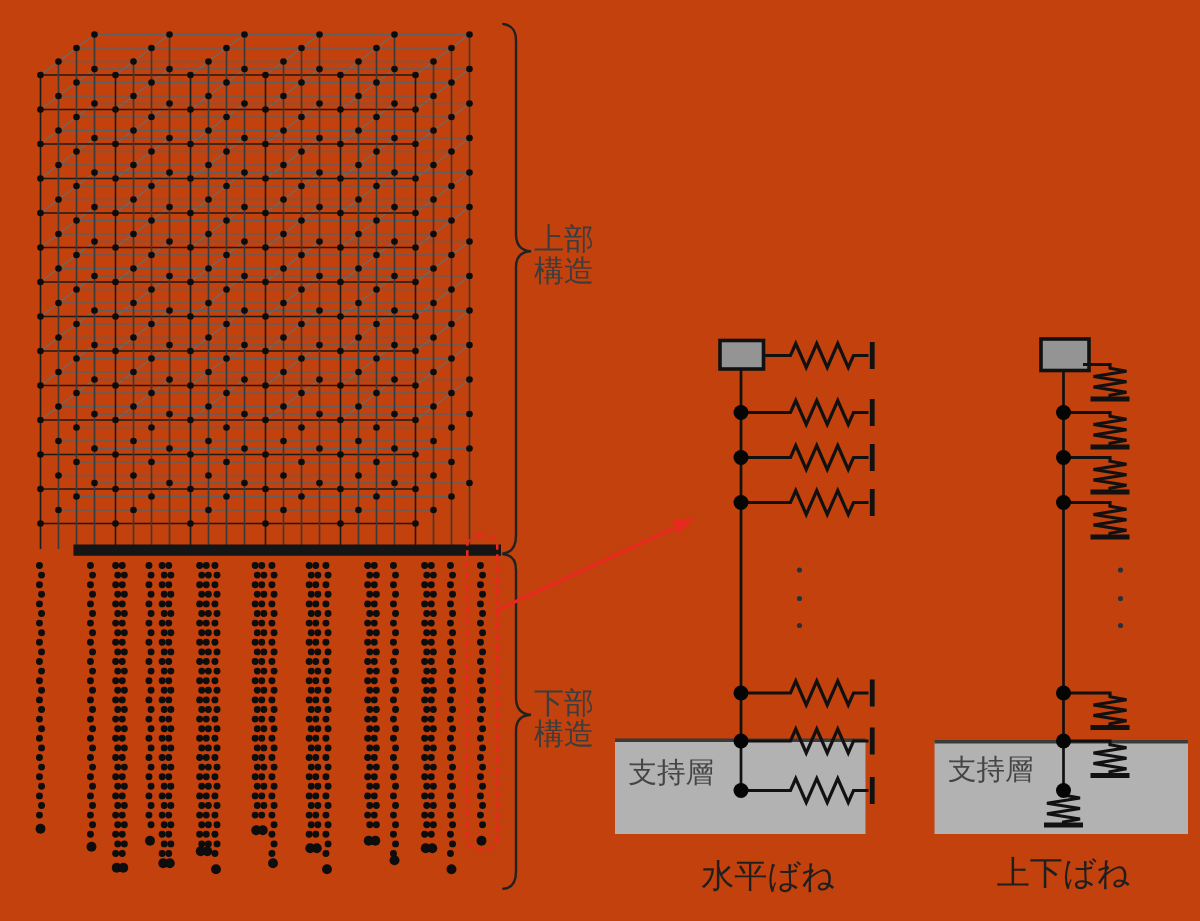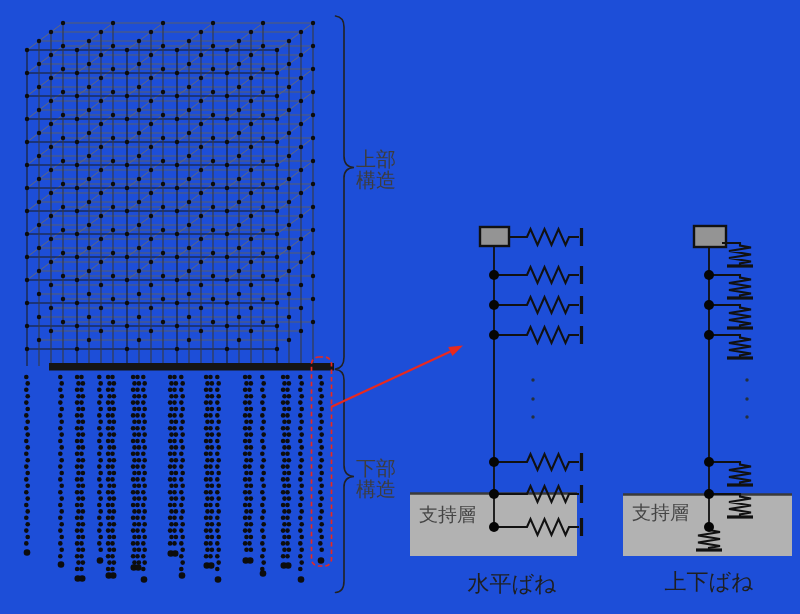--- a/index.html
+++ b/index.html
@@ -1,16 +1,16 @@
 <!DOCTYPE html>
 <html><head>
 <meta charset="utf-8">
 <style>
   html,body{margin:0;padding:0;background:#fff;}
-  .stage{position:relative;width:800px;height:614px;background:#1d4ed8;overflow:hidden;
+  .stage{position:relative;width:800px;height:614px;background:#c2410c;overflow:hidden;
          font-family:"DejaVu Sans","Liberation Sans",sans-serif;}
   svg{position:absolute;left:0;top:0;}
   text{font-family:"DejaVu Sans","Liberation Sans",sans-serif;}
   .struct-label{font-size:20px;fill:#3d3d3d;}
   .ground-label{font-size:19px;fill:#454545;}
   .caption{font-size:22px;fill:#1f1f1f;text-anchor:middle;}
 </style>
 </head>
 <body>
 

